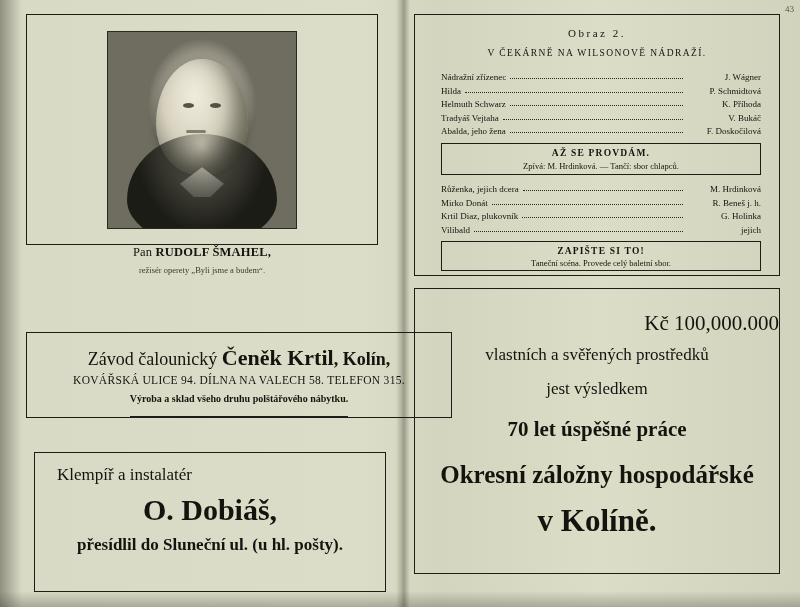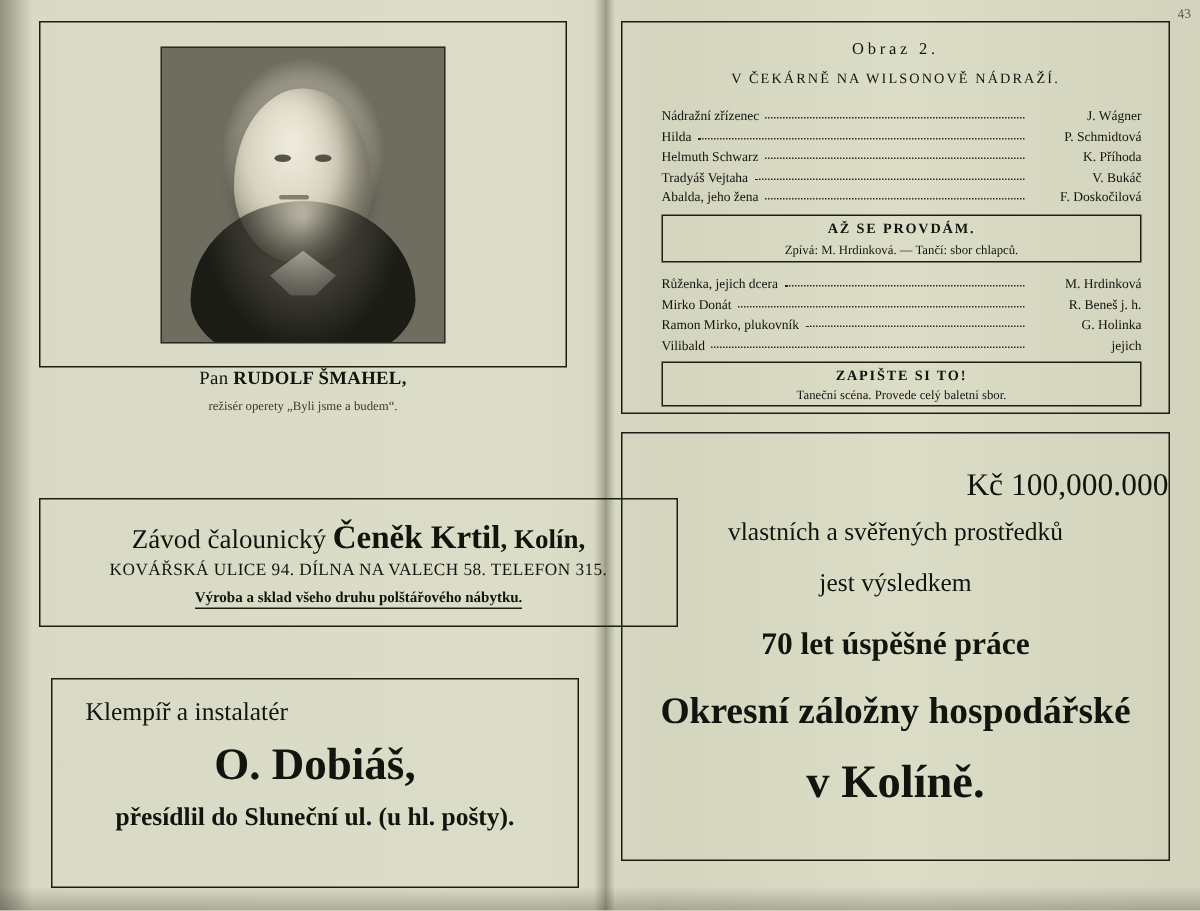--- a/index.html
+++ b/index.html
@@ -92,21 +92,21 @@
   #caption-name{top:230px;font-size:12.5px;letter-spacing:.2px;}
   #caption-name b{font-weight:bold;}
   #caption-role{top:250px;font-size:8.5px;color:#3a3a2e;}
 
   #ad1-box{left:26px;top:332px;width:426px;height:86px;}
   #ad1-l1{position:absolute;left:0;right:0;top:12px;text-align:center;font-size:18px;}
   #ad1-l1 .big{font-size:22px;font-weight:bold;}
   #ad1-l1 .mid{font-weight:bold;}
   #ad1-l2{position:absolute;left:0;right:0;top:41px;text-align:center;font-size:11.5px;letter-spacing:.3px;}
   #ad1-l3{position:absolute;left:0;right:0;top:60px;text-align:center;font-size:10px;font-weight:bold;}
-  #ad1-l3 .u{border-bottom:1.3px solid #1d1d16;padding-bottom:1px;}
+  #ad1-l3 .u{border-bottom:1.3px solid #1d1d16;padding-bottom:12px;}
 
   #ad2-box{left:34px;top:452px;width:352px;height:140px;}
   #ad2-l1{position:absolute;left:22px;top:12px;font-size:17px;}
   #ad2-l2{position:absolute;left:0;right:0;top:40px;text-align:center;font-size:30px;font-weight:bold;}
   #ad2-l3{position:absolute;left:0;right:0;top:82px;text-align:center;font-size:17px;font-weight:bold;}
 
   
   #cast-box{left:414px;top:14px;width:366px;height:262px;padding-left:44px;}
   #cast-title{position:absolute;left:0;right:0;top:12px;text-align:center;font-size:11px;letter-spacing:2.5px;}
   #cast-sub{position:absolute;left:0;right:0;top:33px;text-align:center;font-size:9.5px;letter-spacing:1.4px;}
@@ -224,21 +224,21 @@
       <span class="cast-role">Růženka, jejich dcera</span>
       <span class="cast-dots">.</span>
       <span class="cast-actor">M. Hrdinková</span>
     </div>
     <div class="cast-row">
       <span class="cast-role">Mirko Donát</span>
       <span class="cast-dots">.</span>
       <span class="cast-actor">R. Beneš j. h.</span>
     </div>
     <div class="cast-row">
-      <span class="cast-role">Ramon Mirko, plukovník</span>
+      <span class="cast-role">Krtil Diaz, plukovník</span>
       <span class="cast-dots">.</span>
       <span class="cast-actor">G. Holinka</span>
     </div>
     <div class="cast-row">
       <span class="cast-role">Vilibald</span>
       <span class="cast-dots">.</span>
       <span class="cast-actor">jejich</span>
     </div>
   </div>
 

